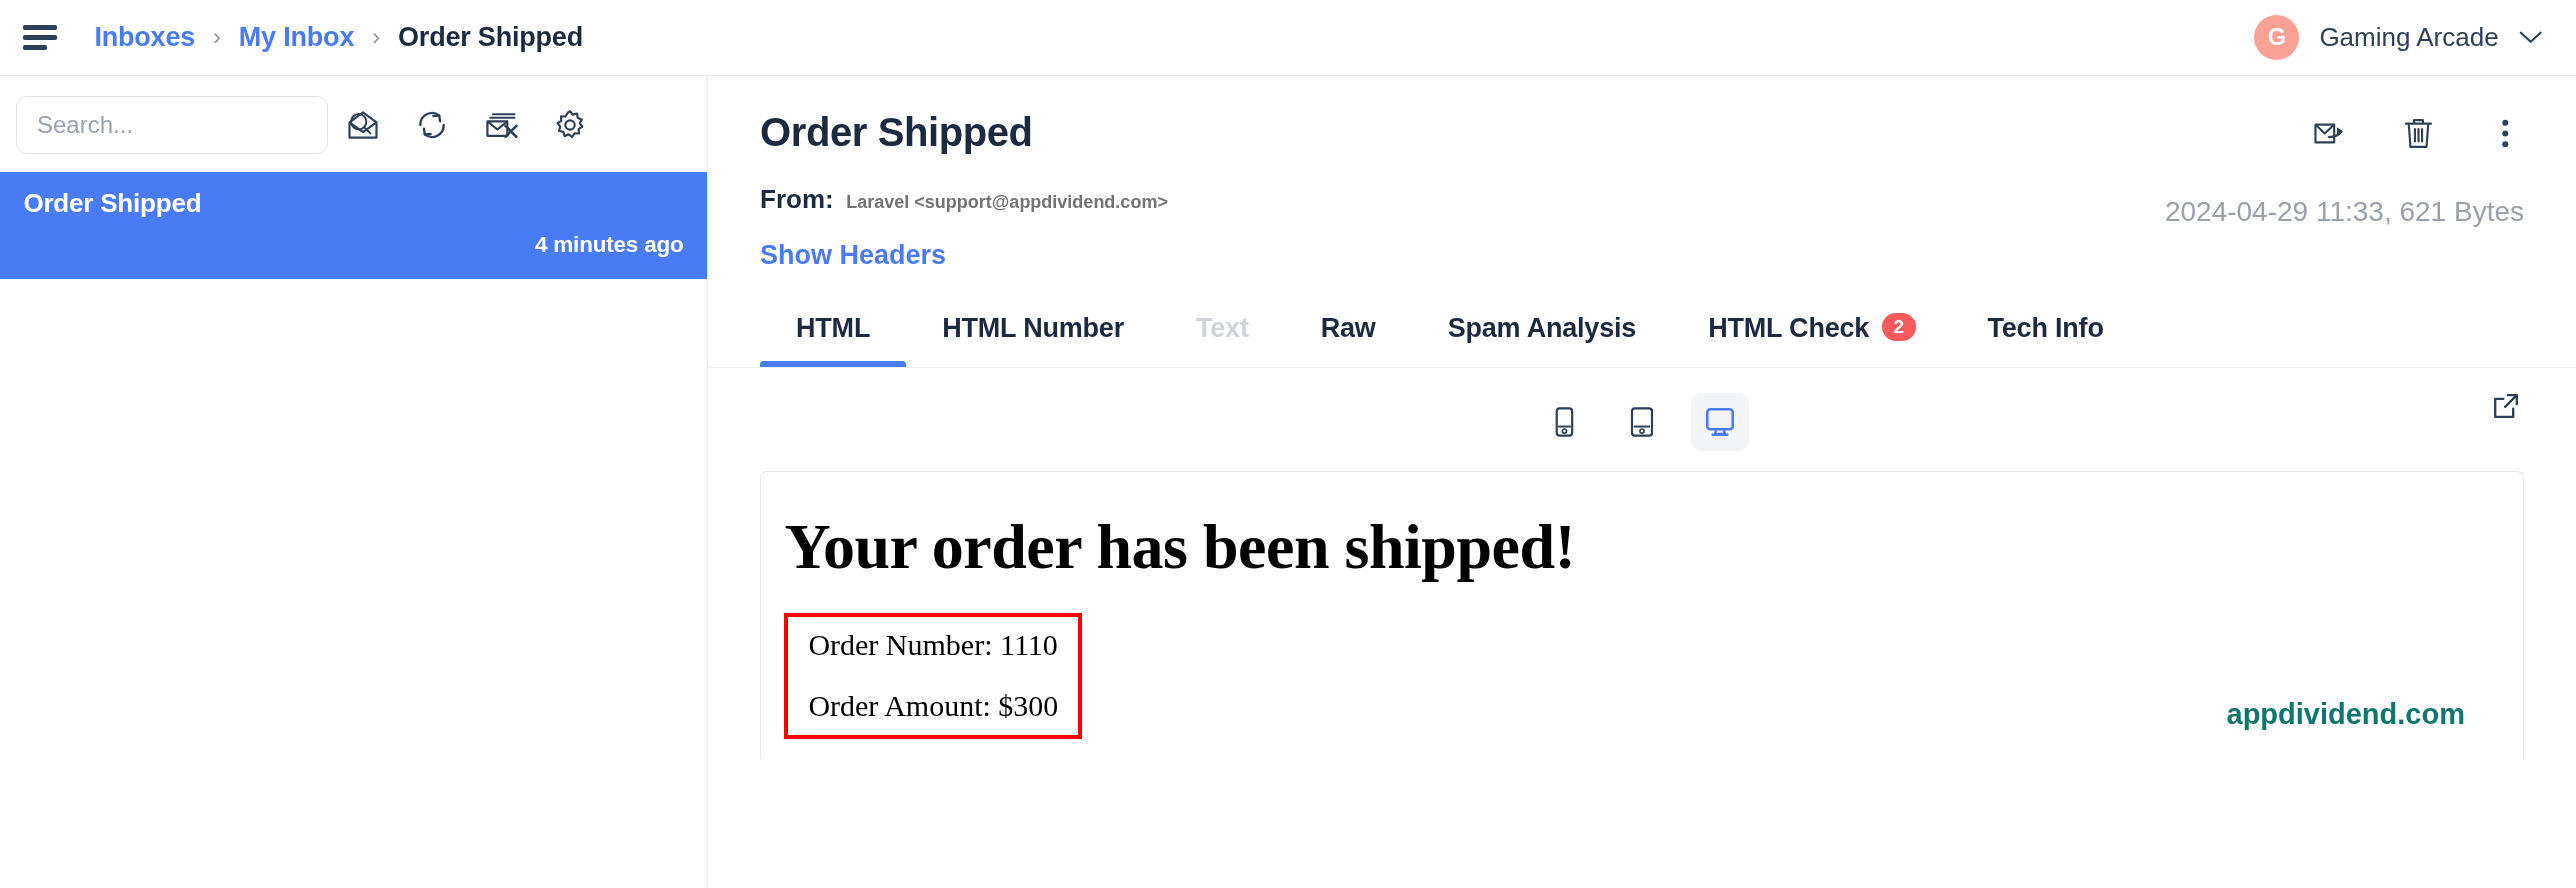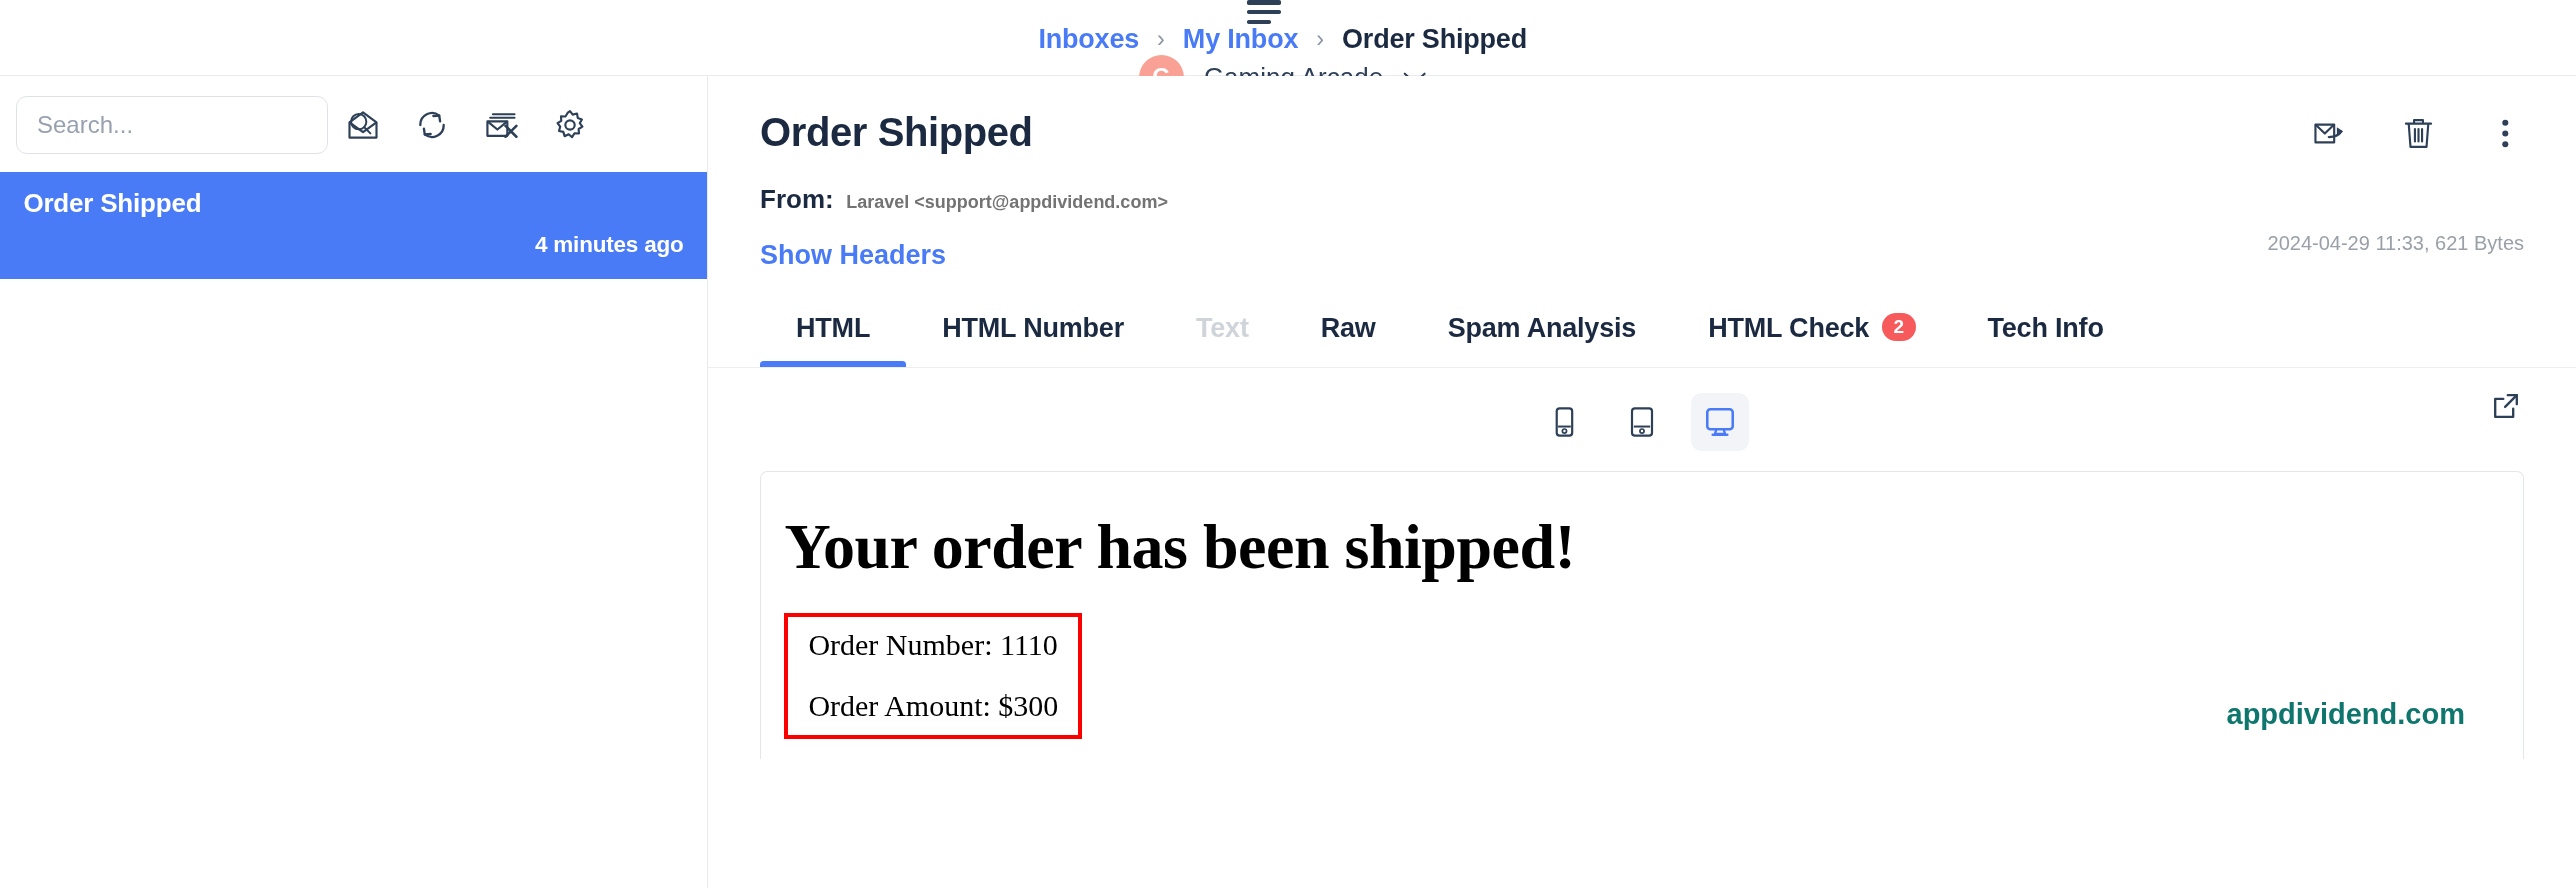--- a/index.html
+++ b/index.html
@@ -13,21 +13,20 @@
   body { position: relative; }
 
   
   .topbar {
     height: 76px;
     display: flex;
     align-items: center;
     border-bottom: 0.9px solid #e8eaee;
     padding: 0 34px 0 23.4px;
     background: #fff;
-    flex-direction: column;
   }
   .hamburger {
     width: 40px; height: 40px;
     display: flex; flex-direction: column;
     justify-content: center; align-items: flex-start;
     gap: 5.4px; cursor: pointer; margin-right: 31px;
   }
   .hamburger span {
     display: block; height: 4.5px; border-radius: 1.8px; background: #2e4057;
   }
@@ -122,21 +121,21 @@
   }
 
   .meta-line { display: flex; align-items: baseline; margin-bottom: 7.2px; }
   .meta-label {
     font-size: 26px; font-weight: 700; color: #1b2a41; margin-right: 12.6px;
   }
   .meta-label.to-label { min-width: 0; }
   .meta-value { font-size: 18px; color: #737373; font-weight: 700; }
   .meta-date {
     position: absolute; right: 52px; top: 120px;
-    font-size: 20px; color: #9aa0a8; margin-top: 36px;
+    font-size: 28px; color: #9aa0a8;
   }
   .show-headers {
     display: inline-block; margin-top: 18px;
     font-size: 27px; font-weight: 700; color: #4a7bf7; cursor: pointer;
   }
 
   
   .tabs {
     display: flex; align-items: flex-end;
     margin: 31px 0 0 52px; gap: 0; position: relative;

